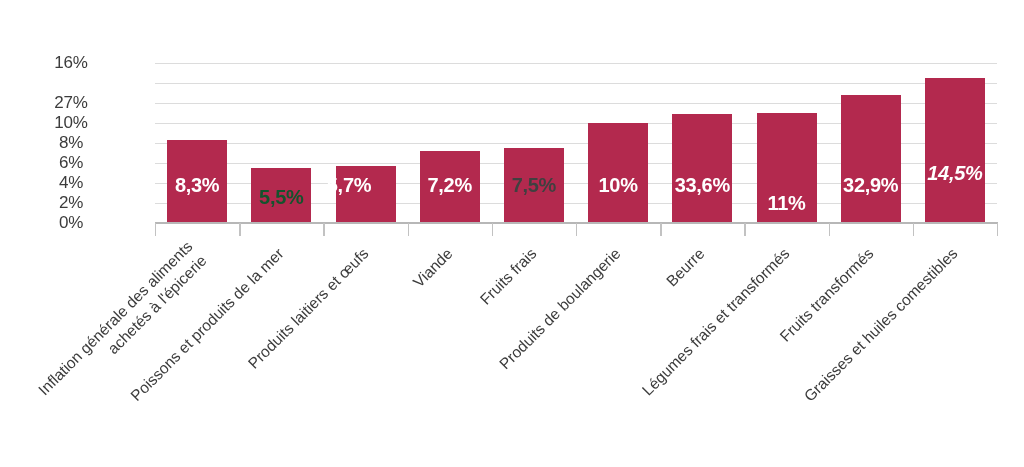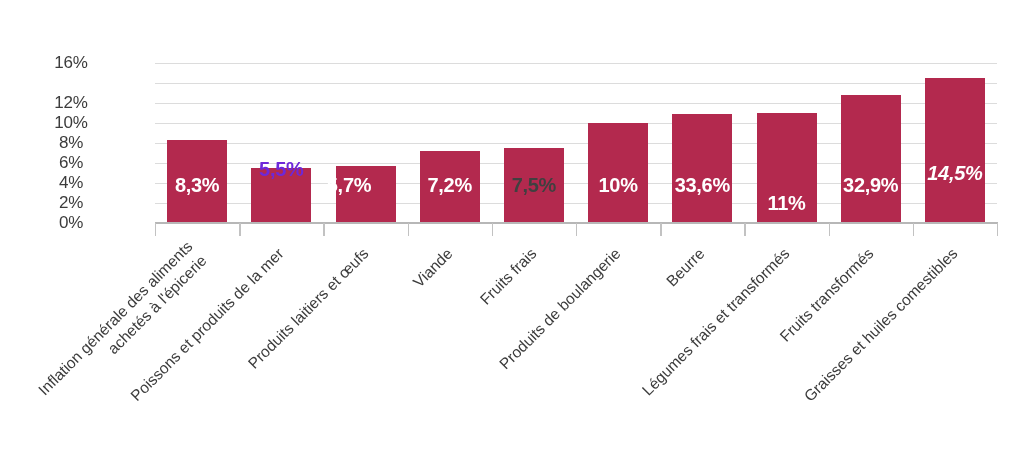--- a/index.html
+++ b/index.html
@@ -119,37 +119,37 @@
 
 <div id="chart-root">
 
   <div class="y-axis" id="y-axis">
       <div class="y-tick-label" style="top: 214px;">0%</div>
       <div class="y-tick-label" style="top: 194px;">2%</div>
       <div class="y-tick-label" style="top: 174px;">4%</div>
       <div class="y-tick-label" style="top: 154px;">6%</div>
       <div class="y-tick-label" style="top: 134px;">8%</div>
       <div class="y-tick-label" style="top: 114px;">10%</div>
-      <div class="y-tick-label" style="top: 94px;">12%</div>
+      <div class="y-tick-label" style="top: 94px;">27%</div>
       <div class="y-tick-label" style="top: 54px;">16%</div>
     </div>
 
   <div class="plot-area" id="plot-area">
       <div class="gridline" style="top: 140px;"></div>
       <div class="gridline" style="top: 120px;"></div>
       <div class="gridline" style="top: 100px;"></div>
       <div class="gridline" style="top: 80px;"></div>
       <div class="gridline" style="top: 60px;"></div>
       <div class="gridline" style="top: 40px;"></div>
       <div class="gridline" style="top: 20px;"></div>
       <div class="gridline" style="top: 0px;"></div>
       <div class="bar" style="left: 12.1px; width: 60px; height: 83px; background: rgb(179, 41, 78);"></div>
       <div class="bar-label" style="left: -17.9px; width: 120px; color: rgb(255, 255, 255); top: 112px;">8,3%</div>
       <div class="bar" style="left: 96.3px; width: 60px; height: 55px; background: rgb(179, 41, 78);"></div>
-      <div class="bar-label" style="left: 66.3px; width: 120px; color: #6d28d9; top: 96px;">5,5%</div>
+      <div class="bar-label" style="left: 66.3px; width: 120px; color: #14532d; top: 124px;">5,5%</div>
       <div class="bar" style="left: 180.5px; width: 60px; height: 57px; background: rgb(179, 41, 78);"></div>
       <div class="bar-label" style="left: 134px; width: 120px; color: rgb(255, 255, 255); top: 112px;">5,7%</div>
       <div class="bar" style="left: 264.7px; width: 60px; height: 72px; background: rgb(179, 41, 78);"></div>
       <div class="bar-label" style="left: 234.7px; width: 120px; color: rgb(255, 255, 255); top: 112px;">7,2%</div>
       <div class="bar" style="left: 348.9px; width: 60px; height: 75px; background: rgb(179, 41, 78);"></div>
       <div class="bar-label" style="left: 318.9px; width: 120px; color: #404040; top: 112px;">7,5%</div>
       <div class="bar" style="left: 433.1px; width: 60px; height: 100px; background: rgb(179, 41, 78);"></div>
       <div class="bar-label" style="left: 403.1px; width: 120px; color: rgb(255, 255, 255); top: 112px;">10%</div>
       <div class="bar" style="left: 517.3px; width: 60px; height: 109px; background: rgb(179, 41, 78);"></div>
       <div class="bar-label" style="left: 487.3px; width: 120px; color: rgb(255, 255, 255); top: 112px;">33,6%</div>

